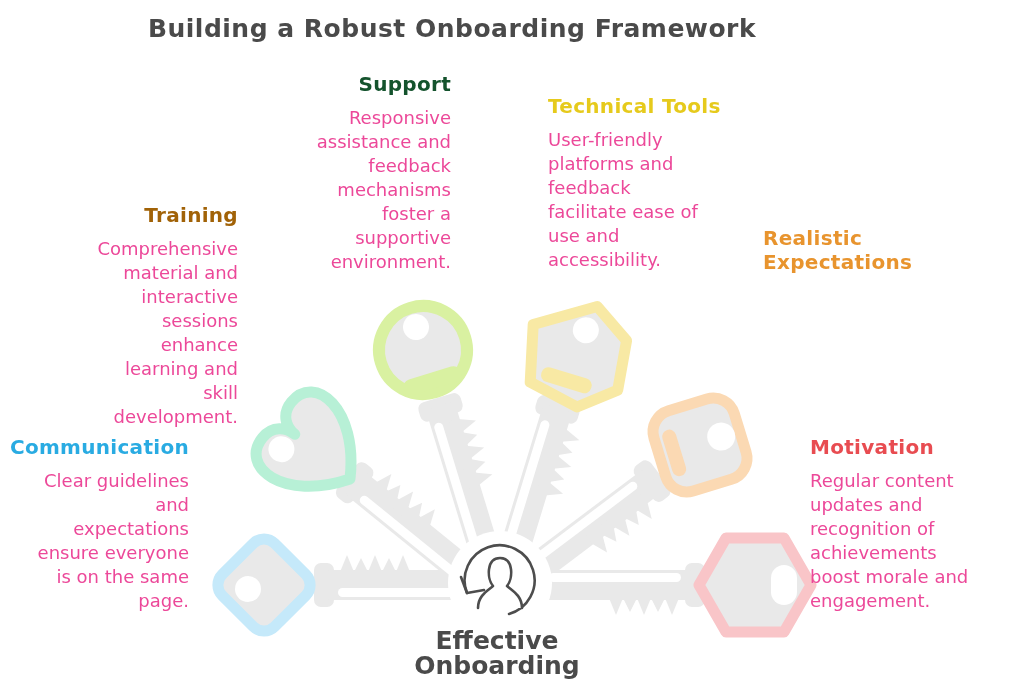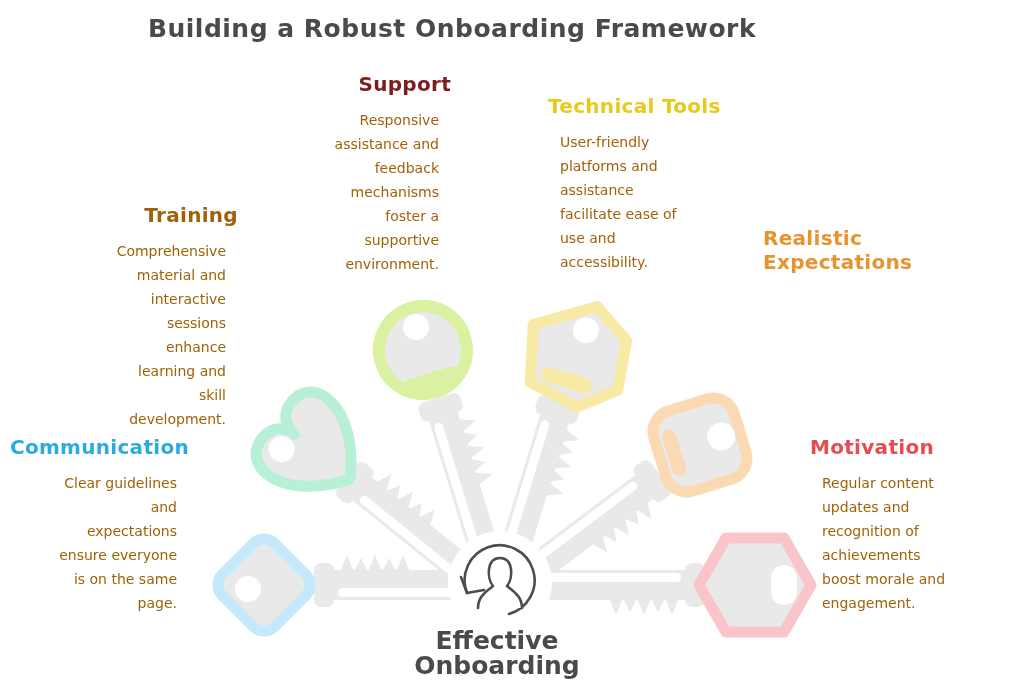--- a/index.html
+++ b/index.html
@@ -13,31 +13,31 @@
     position:absolute; top:14px; left:0; width:904px;
     text-align:center; font-size:25px; font-weight:bold;
     color:#4a4a4a; letter-spacing:.5px; z-index:2;
   }
   .section { position:absolute; z-index:2; }
   .section h2 {
     margin:0 0 10px 0; font-size:20px; font-weight:bold;
     line-height:24px; white-space:pre-line; letter-spacing:.3px;
   }
   .section p {
-    margin:12px; font-size:14px; line-height:24px;
-    color:#a16207; white-space:pre-line;
+    margin:0; font-size:18px; line-height:24px;
+    color:#ec4899; white-space:pre-line;
   }
   .align-right { text-align:right; }
   #sec-support       { right:573px; top:72px;  }
   #sec-technical     { left:548px;  top:94px;  }
   #sec-training      { right:786px; top:203px; }
   #sec-realistic     { left:763px;  top:226px; }
   #sec-communication { right:835px; top:435px; }
   #sec-motivation    { left:810px;  top:435px; }
-  #sec-support h2       { color:#7f1d1d; }
+  #sec-support h2       { color:#14532d; }
   #sec-technical h2     { color:#e6ca1c; }
   #sec-training h2      { color:#a16207; }
   #sec-realistic h2     { color:#e8942e; }
   #sec-communication h2 { color:#29abe2; }
   #sec-motivation h2    { color:#e84c51; }
   .center-label {
     position:absolute; left:347px; top:628px; width:300px;
     text-align:center; font-size:25px; font-weight:bold; line-height:25px;
     color:#4a4a4a; white-space:pre-line; z-index:2;
   }
@@ -139,21 +139,21 @@
 mechanisms
 foster a
 supportive
 environment.</p>
 </div>
 
 <div class="section" id="sec-technical">
   <h2>Technical Tools</h2>
   <p>User-friendly
 platforms and
-assistance
+feedback
 facilitate ease of
 use and
 accessibility.</p>
 </div>
 
 <div class="section" id="sec-realistic">
   <h2>Realistic
 Expectations</h2>
 </div>
 

